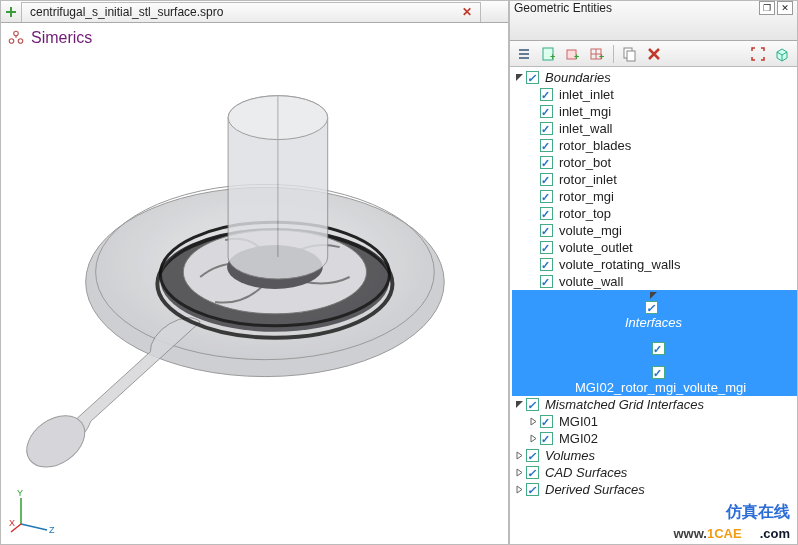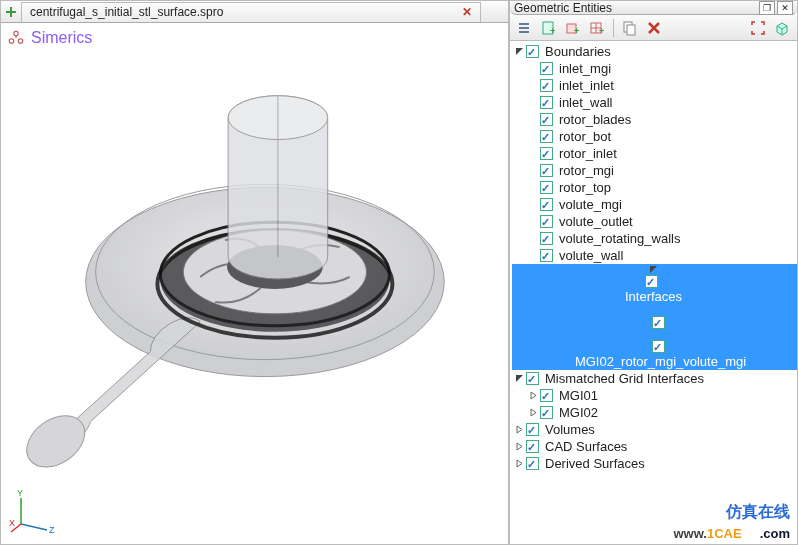--- a/index.html
+++ b/index.html
@@ -4,41 +4,41 @@
 <style>
   * { box-sizing: border-box; margin: 0; padding: 0; font-family: "Segoe UI", Tahoma, sans-serif; }
   body { width: 798px; height: 545px; background: #f0f0f0; display: flex; overflow: hidden; font-size: 12px; color: #222; position: relative; }
   .left-pane { width: 509px; height: 545px; display: flex; flex-direction: column; border: 1px solid #bbb; background: #fff; }
   .right-pane { width: 289px; height: 545px; display: flex; flex-direction: column; border: 1px solid #bbb; background: #fff; }
   .tabbar { height: 22px; background: linear-gradient(#fdfdfd,#e8e8e8); display: flex; align-items: center; border-bottom: 1px solid #aaa; padding-left: 4px; gap: 4px; }
   .tab-add { width: 12px; height: 12px; display: flex; align-items: center; justify-content: center; color: #3a9d3a; font-weight: bold; }
   .tab { background: linear-gradient(#fcfcfc,#ececec); border: 1px solid #bbb; border-bottom: none; padding: 2px 8px; font-size: 12px; height: 20px; display: flex; align-items: center; gap: 10px; }
   .tab .close { color: #c0392b; font-weight: bold; margin-left: auto; }
   .viewport { flex: 1; position: relative; background: #fff; }
-  .brand { position: absolute; top: 6px; left: 6px; display: flex; align-items: center; gap: 6px; color: #8b5cf6; font-size: 16px; }
+  .brand { position: absolute; top: 6px; left: 6px; display: flex; align-items: center; gap: 6px; color: #701a75; font-size: 16px; }
   .brand .logo { width: 18px; height: 18px; }
   .model-canvas { position: absolute; inset: 0; }
   .axes { position: absolute; bottom: 8px; left: 8px; width: 50px; height: 50px; }
-  .panel-header { height: 14px; background: linear-gradient(#fafafa,#e6e6e6); border-bottom: 1px solid #aaa; display: flex; align-items: flex-start; padding: 0 4px; font-size: 12px; border-radius: 6px; }
+  .panel-header { height: 40px; background: linear-gradient(#fafafa,#e6e6e6); border-bottom: 1px solid #aaa; display: flex; align-items: flex-start; padding: 0 4px; font-size: 12px; }
   .panel-header .title { flex: 1; }
   .panel-header .win-btn { width: 16px; height: 14px; border: 1px solid #999; margin-left: 2px; background: #fff; display: flex; align-items: center; justify-content: center; font-size: 9px; line-height: 1; }
   .toolbar { height: 26px; background: linear-gradient(#fbfbfb,#e8e8e8); border-bottom: 1px solid #bbb; display: flex; align-items: center; padding: 0 4px; gap: 2px; }
   .tbtn { width: 22px; height: 22px; display: flex; align-items: center; justify-content: center; border: 1px solid transparent; }
   .tdiv { width: 1px; height: 18px; background: #bbb; margin: 0 3px; }
   .tspacer { flex: 1; }
   .tree { flex: 1; overflow-y: auto; padding: 2px 0 2px 2px; font-size: 13px; line-height: 17px; user-select: none; }
   .node { display: flex; align-items: center; white-space: nowrap; padding-right: 4px; }
   .twisty { width: 11px; height: 11px; margin-right: 1px; display: inline-flex; align-items: center; justify-content: center; }
   .twisty svg { display: block; }
   .cb { width: 13px; height: 13px; border: 1px solid #4a8; background: #fff; display: inline-flex; align-items: center; justify-content: center; margin-right: 4px; position: relative; }
   .cb.checked::after { content: "✓"; color: #2a72c6; font-size: 11px; font-weight: bold; position: absolute; top: -2px; left: 0; }
   .node .label { padding: 0 2px; }
   .node.selected { background: #3399ff; color: #fff; flex-direction: column; }
   .node.selected .label { color: #fff; }
-  .indent0 { padding-left: 2px; }
+  .indent0 { padding-left: 2px; font-style: italic; }
   .indent1 { padding-left: 16px; }
   .watermark1 { position: absolute; right: 8px; bottom: 22px; color: #2b6cd6; font-size: 16px; font-weight: bold; font-family: "Microsoft YaHei","SimHei",sans-serif; text-shadow: 0 0 2px #fff; }
   .watermark2 { position: absolute; right: 8px; bottom: 4px; font-size: 13px; font-weight: bold; }
   .watermark2 .w { color: #404040; }
   .watermark2 .o { color: #f39c12; }
   .watermark2 .g { color: #0f172a; margin-left: 18px; }
 </style>
 </head>
 <body>
 
@@ -191,28 +191,28 @@
           </svg>
         </span>
     <span class="cb checked"></span>
     <span class="label">Boundaries</span>
   </div>
       <div class="node indent1">
     <span class="twisty">
           <span style="display:inline-block;width:9px"></span>
         </span>
     <span class="cb checked"></span>
+    <span class="label">inlet_inlet</span>
+  </div>
+      <div class="node indent1">
+    <span class="twisty">
+          <span style="display:inline-block;width:9px"></span>
+        </span>
+    <span class="cb checked"></span>
     <span class="label">inlet_mgi</span>
-  </div>
-      <div class="node indent1">
-    <span class="twisty">
-          <span style="display:inline-block;width:9px"></span>
-        </span>
-    <span class="cb checked"></span>
-    <span class="label">inlet_inlet</span>
   </div>
       <div class="node indent1">
     <span class="twisty">
           <span style="display:inline-block;width:9px"></span>
         </span>
     <span class="cb checked"></span>
     <span class="label">inlet_wall</span>
   </div>
       <div class="node indent1">
     <span class="twisty">

